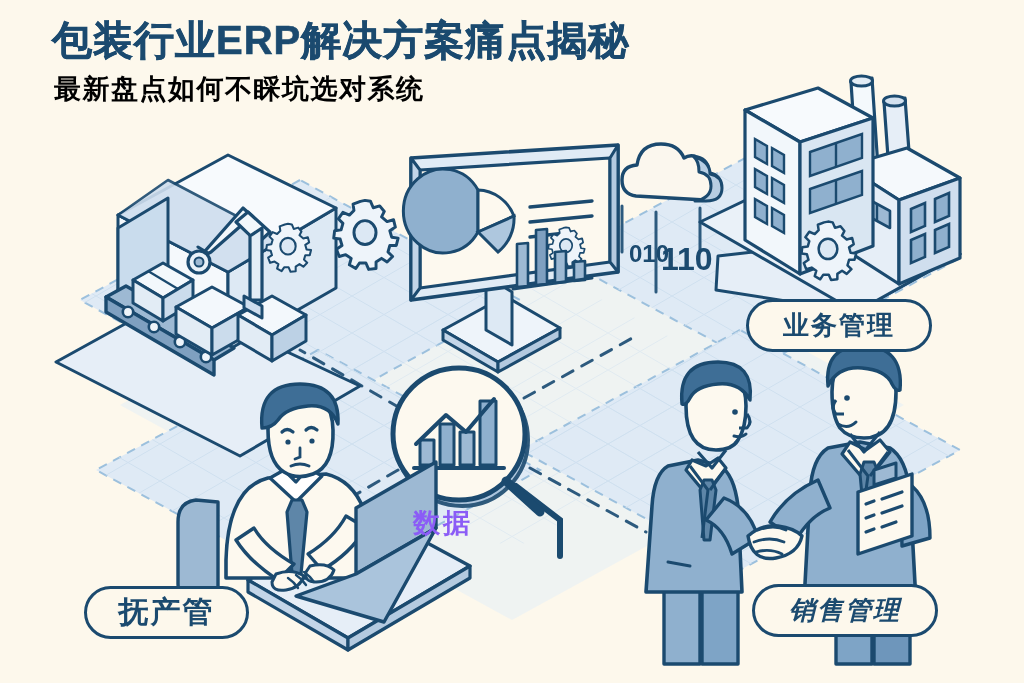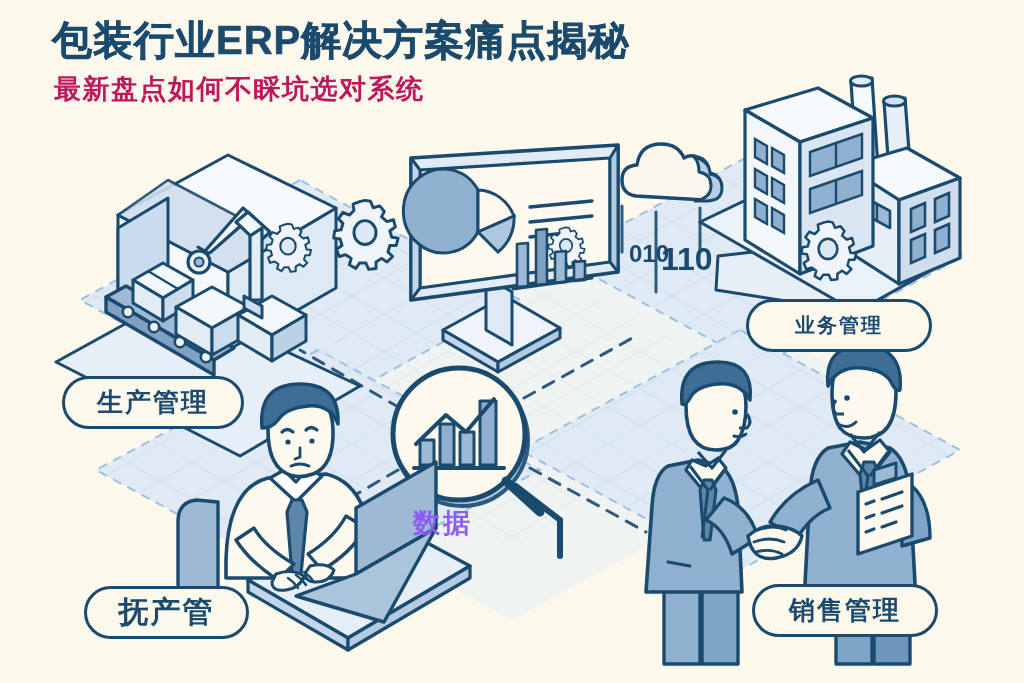--- a/index.html
+++ b/index.html
@@ -14,40 +14,40 @@
   #art{position:absolute;inset:0;width:1024px;height:683px;}
 
   
   .title-wrap{position:absolute;left:52px;top:18px;z-index:40;}
   .main-title{
     font-size:40px;font-weight:bold;color:#1b4a6f;
     letter-spacing:1px;line-height:1.12;margin:0;white-space:nowrap;
     -webkit-text-stroke:0.6px #1b4a6f;
   }
   .sub-title{
-    font-size:27px;font-weight:bold;color:#be185d;
+    font-size:27px;font-weight:bold;color:#000000;
     letter-spacing:1.5px;line-height:1.2;margin:10px 0 0 2px;white-space:nowrap;
   }
 
   
   .badge{
     position:absolute;z-index:45;
     background:#fdf8ec;
     border:3px solid #1b4a6f;
     border-radius:34px;
     color:#1b4a6f;
     font-weight:bold;
     display:flex;align-items:center;justify-content:center;
     letter-spacing:2px;
     box-sizing:border-box;
   }
   .badge-prod{left:62px;top:376px;width:182px;height:53px;font-size:26px;}
-  .badge-biz{left:746px;top:299px;width:186px;height:53px;font-size:20px;}
+  .badge-biz{left:746px;top:299px;width:186px;height:53px;font-size:26px;}
   .badge-ops{left:84px;top:586px;width:165px;height:53px;font-size:30px;}
-  .badge-sales{left:752px;top:584px;width:186px;height:53px;font-size:26px;}
+  .badge-sales{left:752px;top:584px;width:186px;height:53px;font-size:26px;font-style:italic;}
 
   
   .center-label{
     position:absolute;left:413px;top:505px;z-index:45;
     font-size:27px;font-weight:bold;color:#8b5cf6;letter-spacing:3px;
   }
   
   .binary{
     position:absolute;z-index:30;color:#1b4a6f;font-weight:bold;
     font-family:"Liberation Sans","DejaVu Sans",sans-serif;
@@ -440,21 +440,20 @@
         <path d="M756 552 q14 -4 26 2" fill="none" stroke="#1b4a6f" stroke-width="2.8" stroke-linecap="round"></path>
       </g>
     </g>
   </svg>
 
   <div class="title-wrap">
     <h1 class="main-title">包装行业ERP解决方案痛点揭秘</h1>
     <h2 class="sub-title">最新盘点如何不睬坑选对系统</h2>
   </div>
 
-  <div class="badge badge-prod">生产管理</div>
   <div class="badge badge-biz">业务管理</div>
   <div class="badge badge-ops">抚产管</div>
   <div class="badge badge-sales">销售管理</div>
 
   <div class="center-label">数据</div>
 
   <div class="binary bin-a">010</div>
   <div class="binary bin-b">110</div>
 
 </div>

